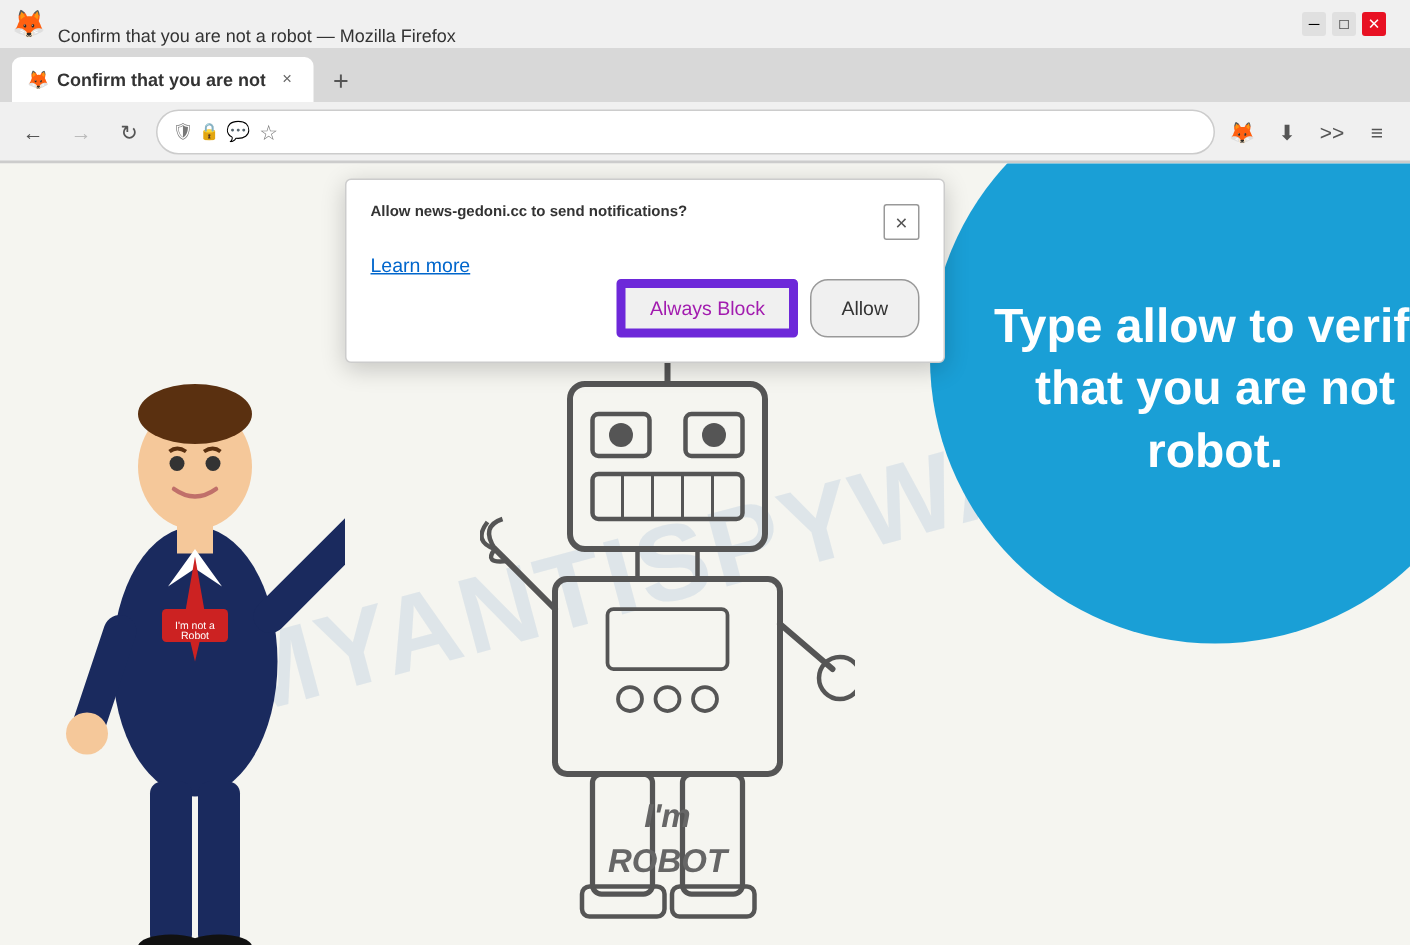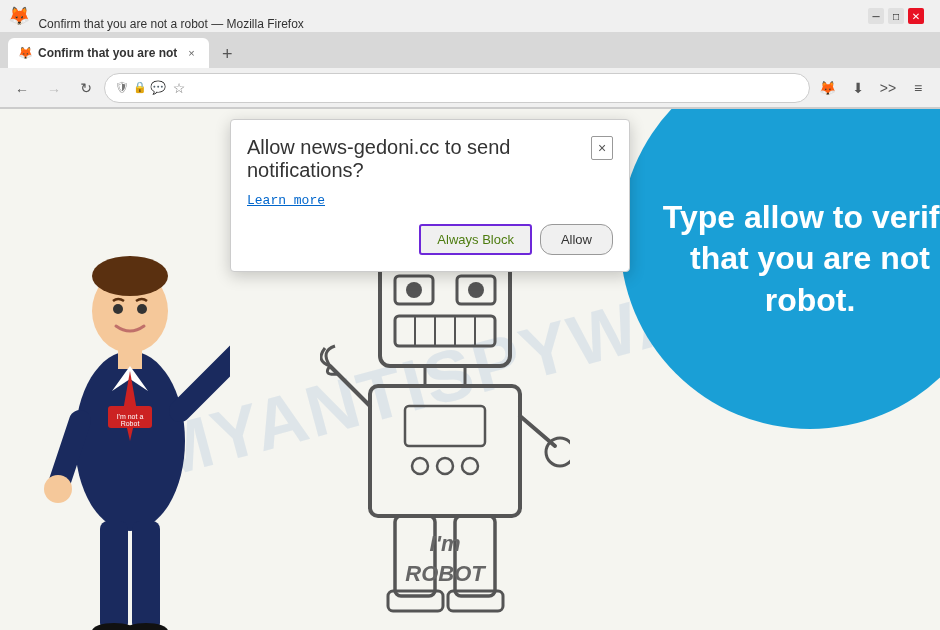--- a/index.html
+++ b/index.html
@@ -256,61 +256,59 @@
     }
 
     .popup-header {
       display: flex;
       justify-content: space-between;
       align-items: flex-start;
       margin-bottom: 8px;
     }
 
     .popup-title {
-      font-size: 20px;
+      font-size: 10px;
       color: #333;
-      font-weight: normal;
+      font-weight: bold;
     }
 
     .popup-close {
       width: 24px;
       height: 24px;
       border: 1px solid #999;
       background: white;
       cursor: pointer;
       font-size: 14px;
       color: #555;
       display: flex; align-items: center; justify-content: center;
       border-radius: 2px;
     }
 
     .popup-learn-more {
       color: #0066cc;
       text-decoration: underline;
       font-size: 13px;
       cursor: pointer;
       display: inline-block;
-      margin-bottom: 16px;
-      font-family: Liberation Mono, monospace;
     }
 
     .popup-buttons {
       display: flex;
       gap: 8px;
       justify-content: flex-end;
     }
 
     .btn-always-block {
       padding: 6px 16px;
       background: #f0f0f0;
-      border: 2px solid #6d28d9;
+      border: 6px solid #6d28d9;
       border-radius: 3px;
       font-size: 13px;
       cursor: pointer;
-      color: #4d7c0f;
+      color: #a21caf;
     }
 
     .btn-allow {
       padding: 6px 20px;
       background: #f0f0f0;
       border: 1px solid #999;
       border-radius: 12px;
       font-size: 13px;
       cursor: pointer;
       color: #333;

